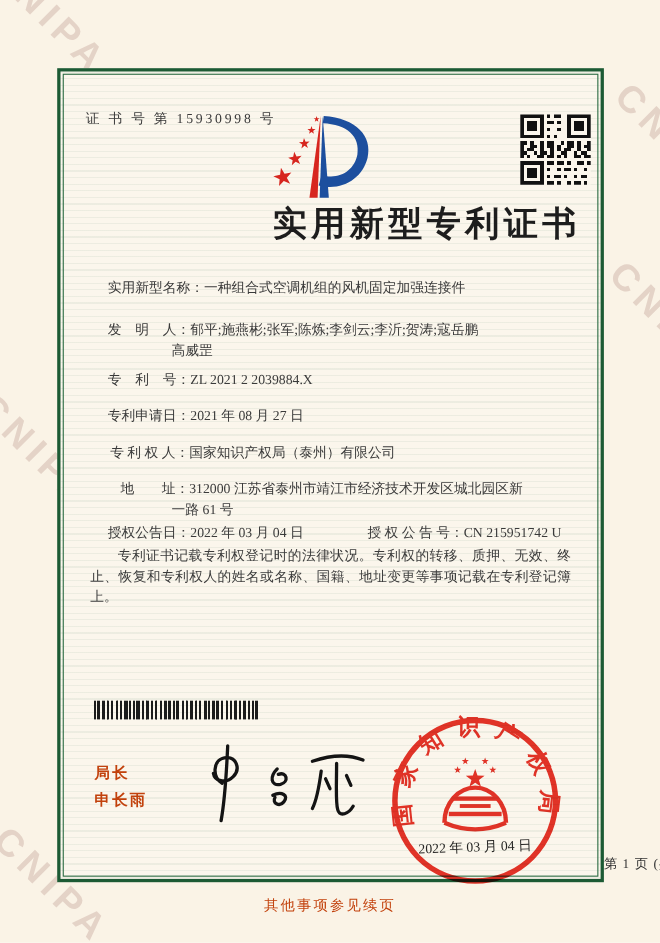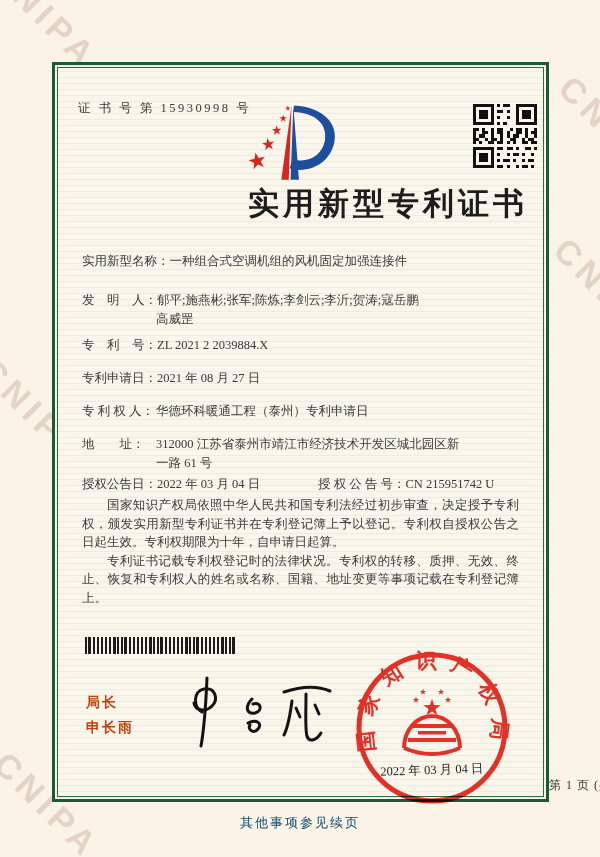--- a/index.html
+++ b/index.html
@@ -33,21 +33,21 @@
     position:absolute;left:78px;top:100px;font-size:12.5px;letter-spacing:2.5px;color:#3a3a3a;font-family:Liberation Serif, serif;
   }
   .logo{position:absolute;left:236px;top:100px;width:124px;height:88px;}
   .qr{position:absolute;left:473px;top:104px;width:64px;height:64px;}
   .title{
     position:absolute;left:52px;top:183px;width:582px;text-align:center;
     font-size:31px;font-weight:bold;letter-spacing:4px;color:#1d1d1d;padding-left:45px;
   }
   
   .fields{position:absolute;left:82px;top:250px;width:440px;font-size:12.5px;color:#3a3a3a;}
-  .row{position:absolute;left:0;white-space:nowrap;}
+  .row{position:absolute;left:16px;white-space:nowrap;text-align:right;}
   .lbl{display:inline-block;min-width:74px;}
   .cont{position:absolute;left:74px;white-space:nowrap;text-align:center;}
   .pair2{position:absolute;left:236px;top:0;white-space:nowrap;}
   
   .body-text{
     position:absolute;left:82px;top:496px;width:437px;
     font-size:12.5px;line-height:18.5px;text-align:justify;color:#3b3b3b;
   }
   .body-text p{margin:0;text-indent:2em;}
   
@@ -66,21 +66,21 @@
   .signature{position:absolute;left:168px;top:672px;width:165px;height:78px;}
   
   .seal{position:absolute;left:352px;top:648px;width:160px;height:160px;mix-blend-mode:multiply;}
   
   .page-info{
     position:absolute;left:52px;top:777px;width:593px;text-align:right;
     font-size:12px;letter-spacing:1px;color:#333;
   }
   .continuation{
     position:absolute;left:0;top:814px;width:600px;text-align:center;
-    font-size:13px;letter-spacing:2px;color:#0c4a6e;
+    font-size:13px;letter-spacing:2px;color:#c2410c;
   }
 </style>
 </head>
 <body>
 
 <span class="wm" style="left:-22px;top:-4px">CNIPA</span>
 <span class="wm" style="left:545px;top:110px">CNIPA</span>
 <span class="wm" style="left:540px;top:272px">CNIPA</span>
 <span class="wm" style="left:-34px;top:392px">CNIPA</span>
 <span class="wm" style="left:-20px;top:786px">CNIPA</span>
@@ -151,34 +151,33 @@
     <span class="lbl">发　明　人：</span><span>郁平;施燕彬;张军;陈炼;李剑云;李沂;贺涛;寇岳鹏</span>
   </div>
   <div class="cont" style="top:61px">高威罡</div>
   <div class="row" style="top:87px">
     <span class="lbl">专　利　号：</span><span>ZL 2021 2 2039884.X</span>
   </div>
   <div class="row" style="top:120px">
     <span class="lbl">专利申请日：</span><span>2021 年 08 月 27 日</span>
   </div>
   <div class="row" style="top:153px">
-    <span class="lbl">专 利 权 人：</span><span>华德环科暖通工程（泰州）专利申请日</span>
+    <span class="lbl">专 利 权 人：</span><span>国家知识产权局（泰州）有限公司</span>
   </div>
   <div class="row" style="top:186px">
     <span class="lbl">地　　址：</span><span>312000 江苏省泰州市靖江市经济技术开发区城北园区新</span>
   </div>
   <div class="cont" style="top:205px">一路 61 号</div>
   <div class="row" style="top:226px">
     <span class="lbl">授权公告日：</span><span>2022 年 03 月 04 日</span>
     <span class="pair2"><span>授 权 公 告 号：</span><span>CN 215951742 U</span></span>
   </div>
 </div>
 
 <div class="body-text">
-  <p>国家知识产权局依照中华人民共和国专利法经过初步审查，决定授予专利权，颁发实用新型专利证书并在专利登记簿上予以登记。专利权自授权公告之日起生效。专利权期限为十年，自申请日起算。</p>
   <p>专利证书记载专利权登记时的法律状况。专利权的转移、质押、无效、终止、恢复和专利权人的姓名或名称、国籍、地址变更等事项记载在专利登记簿上。</p>
 </div>
 
 <div class="barcode"></div>
 
 <div class="commissioner">
   <div>局长</div>
   <div>申长雨</div>
 </div>
 

